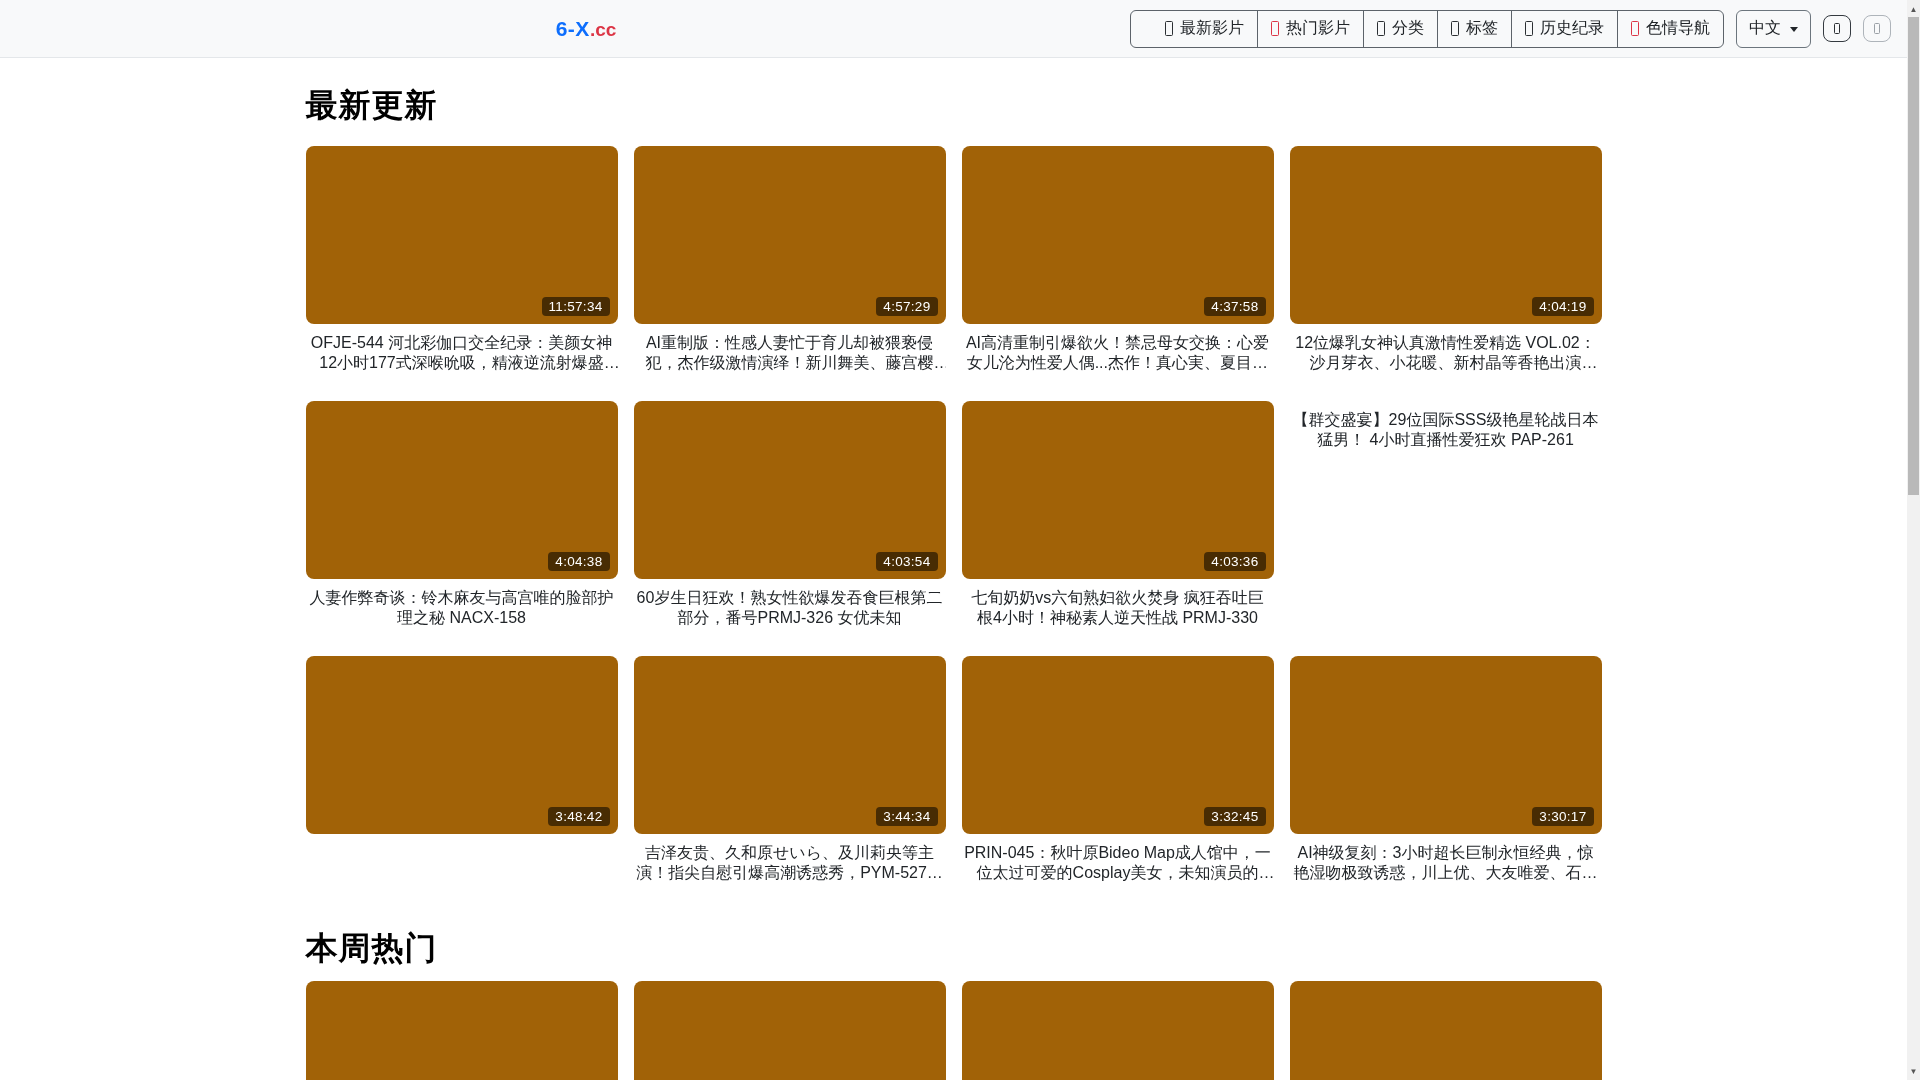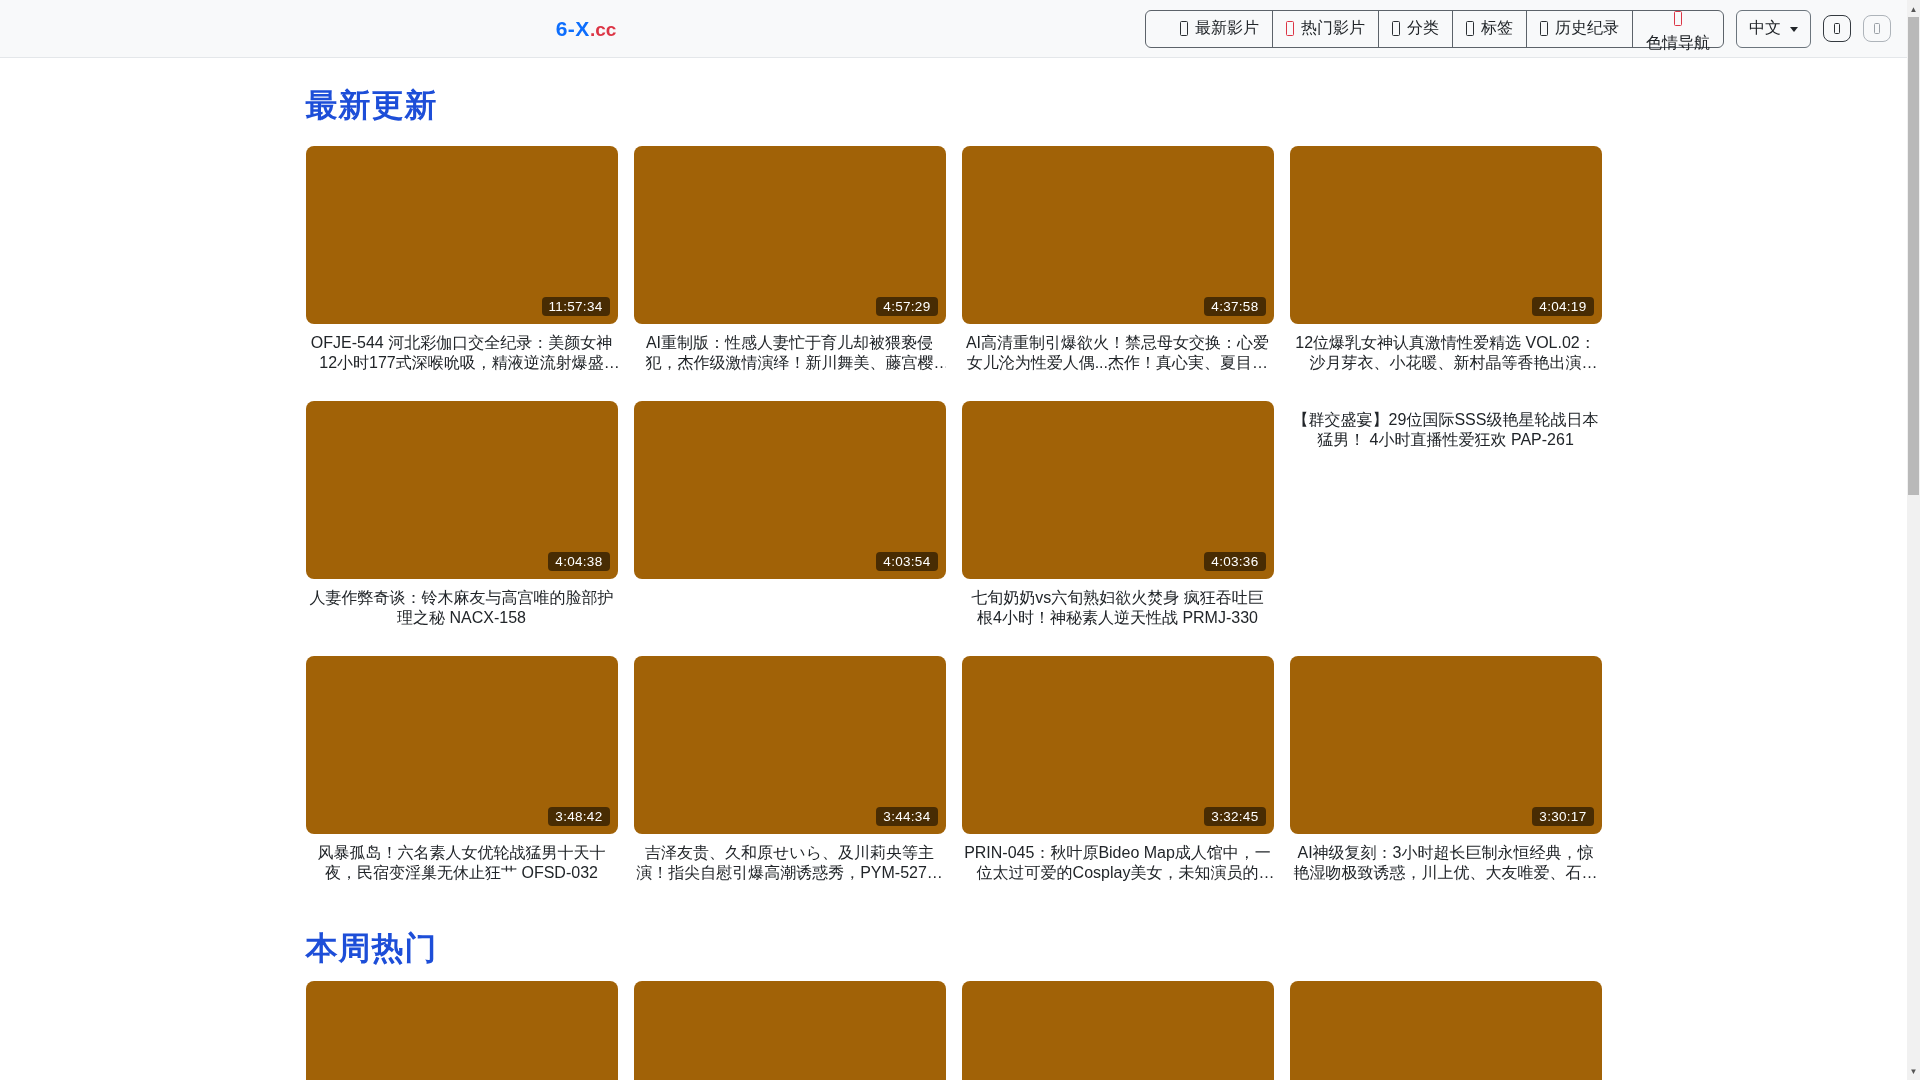--- a/index.html
+++ b/index.html
@@ -27,21 +27,21 @@
   .nav-right { margin-left:auto; display:flex; align-items:center; gap:12px; padding-right:16px; }
 
   .btn-group { display:flex; }
   .nav-btn {
     display:flex; align-items:center; gap:7px;
     border:1px solid #5c636a; background:transparent; color:#212529;
     font-size:16px; padding:0 13px; height:38px; margin-left:-1px;
     cursor:pointer; white-space:nowrap; font-family:inherit;
   }
   .nav-btn.first { border-radius:6px 0 0 6px; margin-left:8px;padding-left:34px; }
-  .nav-btn.last  { border-radius:0 6px 6px 0;flex-direction:column; }
+  .nav-btn.last  { border-radius:0 6px 6px 0; }
 
   .tofu {
     display:inline-block; width:8px; height:15px;
     border:1.3px solid #2b2f33; border-radius:1.5px; flex:0 0 auto;
   }
   .tofu.red   { border-color:#dc3545; }
   .tofu.small { width:6px; height:11px; border-width:1.1px; }
 
   .lang-btn {
     display:flex; align-items:center; gap:9px;
@@ -56,21 +56,21 @@
   .icon-btn {
     width:28px; height:27px; border-radius:8px; background:transparent;
     display:flex; align-items:center; justify-content:center; cursor:pointer; padding:0;
   }
   .icon-btn.b1 { border:1px solid #343a40; }
   .icon-btn.b2 { border:1px solid #aeb4ba; }
 
   
   .container { width:1296px; margin:0 auto; }
   .section-title {
-    font-size:32px; font-weight:bold; color:#1d4ed8;
+    font-size:32px; font-weight:bold; color:#000000;
     margin:26px 0 18px; letter-spacing:1px;
   }
   .section-title.second { margin:16px 0 10px; }
 
   .grid { display:grid; grid-template-columns:repeat(4,312px); column-gap:16px; }
   .card { margin-bottom:28px; cursor:pointer; }
   .thumb {
     width:312px; height:178px; background:#a16207; border-radius:8px;
     position:relative;
   }
@@ -193,38 +193,38 @@
         <div class="thumb">
           <span class="duration">4:04:38</span>
         </div>
         <div class="vtitle">人妻作弊奇谈：铃木麻友与高宫唯的脸部护理之秘 NACX-158</div>
       </div>
 
       <div class="card">
         <div class="thumb">
           <span class="duration">4:03:54</span>
         </div>
+        <div class="vtitle">60岁生日狂欢！熟女性欲爆发吞食巨根第二部分，番号PRMJ-326 女优未知</div>
       </div>
 
       <div class="card">
         <div class="thumb">
           <span class="duration">4:03:36</span>
         </div>
         <div class="vtitle">七旬奶奶vs六旬熟妇欲火焚身 疯狂吞吐巨根4小时！神秘素人逆天性战 PRMJ-330</div>
       </div>
 
       <div class="card">
         <div class="vtitle">【群交盛宴】29位国际SSS级艳星轮战日本猛男！ 4小时直播性爱狂欢 PAP-261</div>
       </div>
 
       <div class="card">
         <div class="thumb">
           <span class="duration">3:48:42</span>
         </div>
-        <div class="vtitle">风暴孤岛！六名素人女优轮战猛男十天十夜，民宿变淫巢无休止狂艹 OFSD-032</div>
       </div>
 
       <div class="card">
         <div class="thumb">
           <span class="duration">3:44:34</span>
         </div>
         <div class="vtitle">吉泽友贵、久和原せいら、及川莉央等主演！指尖自慰引爆高潮诱惑秀，PYM-527等你来...</div>
       </div>
 
       <div class="card">

